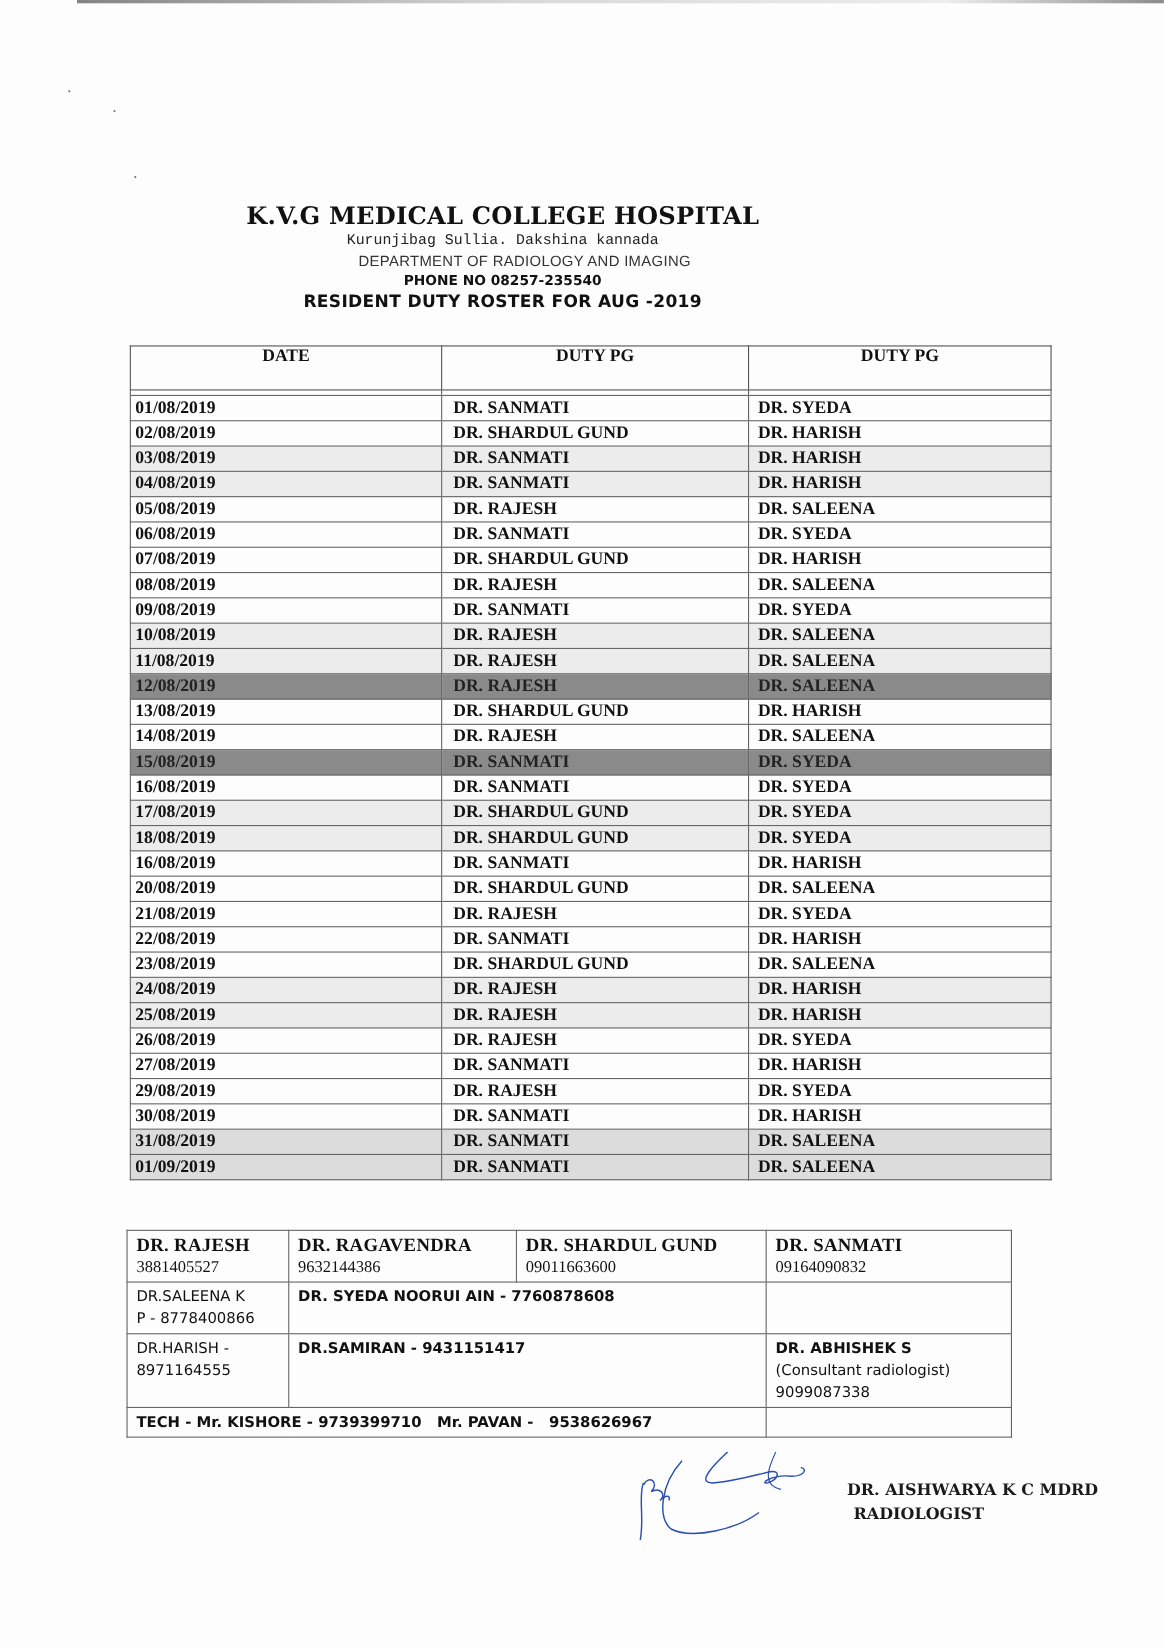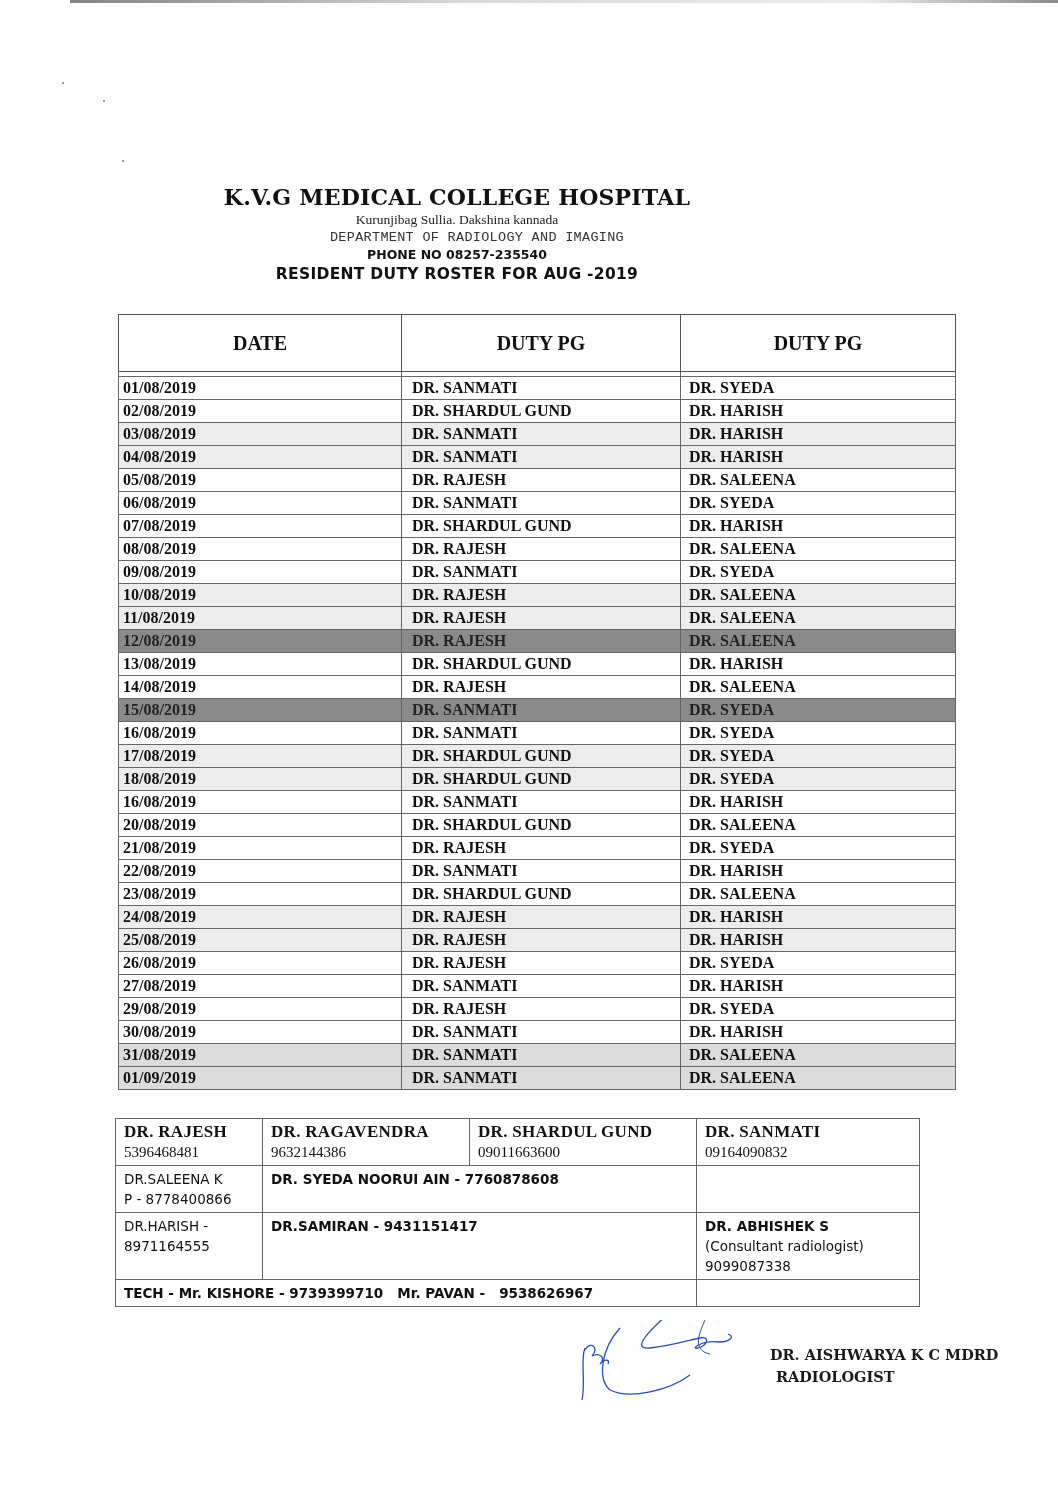--- a/index.html
+++ b/index.html
@@ -1,26 +1,26 @@
 <!DOCTYPE html>
 <html><head>
 <meta charset="utf-8">
 <style>
   html, body { margin:0; padding:0; }
   body { width:1058px; height:1497px; background:#fdfdfd; position:relative; overflow:hidden; font-family:"Liberation Serif", serif; color:#111; }
   .scan-edge { position:absolute; top:0; left:70px; right:0; height:3px; background:linear-gradient(to right, rgba(80,80,80,0.7), rgba(160,160,160,0.4) 40%, rgba(200,200,200,0.3) 80%, rgba(90,90,90,0.7)); }
   .header { position:absolute; top:183px; left:0; width:914px; text-align:center; }
   .h-title { font-family:"DejaVu Serif", serif; font-weight:bold; font-size:22px; letter-spacing:0.2px; margin:0; line-height:28px; }
-  .h-addr { font-family:Liberation Serif, serif; font-size:13.5px; line-height:18px; color:#222; }
-  .h-dept { font-family:Liberation Mono, monospace; font-size:13.5px; line-height:17px; color:#333; letter-spacing:0.3px;padding-left:40px; }
+  .h-addr { font-family:Liberation Mono, monospace; font-size:13.5px; line-height:18px; color:#222; }
+  .h-dept { font-family:Liberation Sans, sans-serif; font-size:13.5px; line-height:17px; color:#333; letter-spacing:0.3px;padding-left:40px; }
   .h-phone { font-family:"DejaVu Sans", sans-serif; font-weight:bold; font-size:12.5px; line-height:18px; }
   .h-roster { font-family:"DejaVu Sans", sans-serif; font-weight:bold; font-size:15.5px; line-height:20px; letter-spacing:0.3px; }
 
   table.roster { position:absolute; top:314px; left:118px; width:838px; border-collapse:collapse; font-family:"Liberation Serif", serif; font-weight:bold; font-size:16px; }
-  table.roster th { font-weight:bold; font-size:20px; height:38px; vertical-align:top; padding-top:17px; border:1px solid #555; text-align:center; }
+  table.roster th { font-weight:bold; font-size:16px; height:38px; vertical-align:top; padding-top:0; border:1px solid #555; text-align:center; }
   table.roster th.c1 { width:280px; }
   table.roster th.c2 { width:276px; }
   table.roster td { height:22px; border:1px solid #666; padding:0 6px; line-height:22px; }
   table.roster td.d { padding-left:4px; }
   table.roster td.p1 { padding-left:10px; }
   table.roster td.p2 { padding-left:8px; }
   table.roster tr.spacer td { height:4px; border-top:none; border-bottom:none; }
   tr.shade-light td { background:#ececec;margin-left:32px; }
   tr.shade-dark td { background:#8a8a8a; color:#222; }
   tr.shade-grey td { background:#dcdcdc; }
@@ -223,21 +223,21 @@
         <td class="p2">DR. SALEENA</td>
       </tr>
     </tbody>
 </table>
 
 <table class="contacts">
   <tbody>
       <tr>
     <td style="width:130px">
       <div class="cname">DR. RAJESH</div>
-      <div class="cphone">5396468481</div>
+      <div class="cphone">3881405527</div>
     </td>
     <td style="width:190px">
       <div class="cname">DR. RAGAVENDRA</div>
       <div class="cphone">9632144386</div>
     </td>
     <td style="width:210px">
       <div class="cname">DR. SHARDUL GUND</div>
       <div class="cphone">09011663600</div>
     </td>
     <td>

